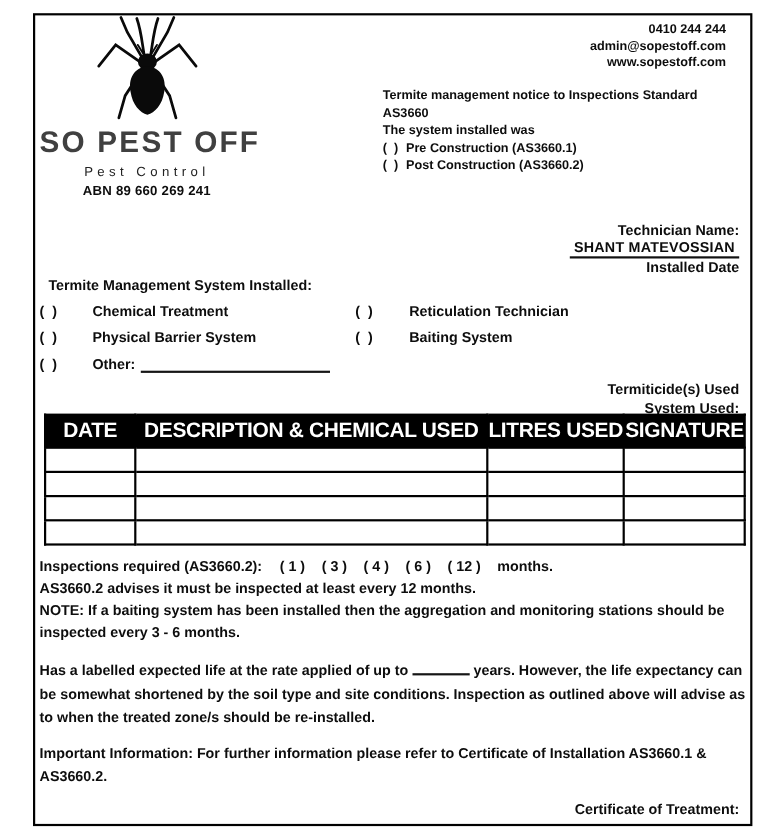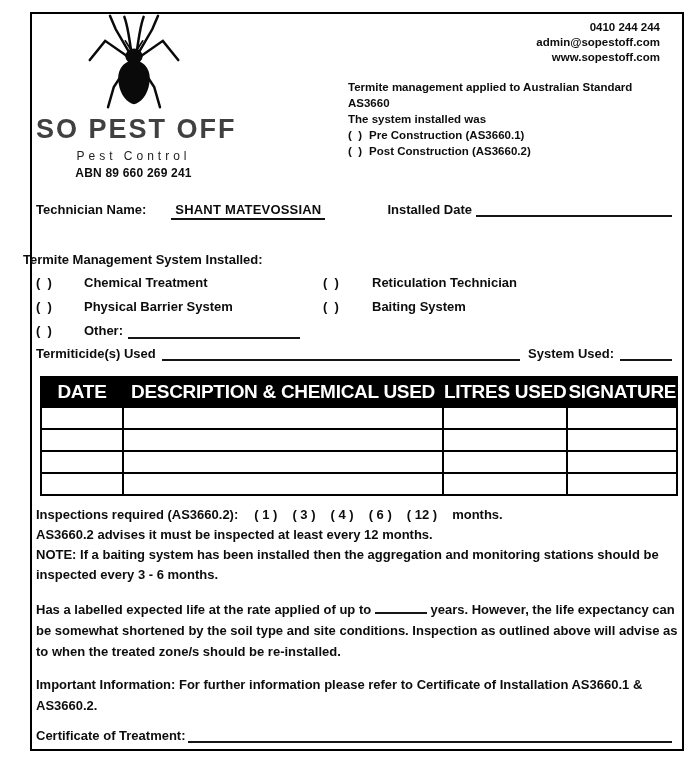--- a/index.html
+++ b/index.html
@@ -19,29 +19,29 @@
   .logo-name { font-size:27px; font-weight:700; letter-spacing:2px; white-space:nowrap; margin-top:2px; color:#404040; }
   .logo-tagline { font-size:12px; font-weight:400; letter-spacing:4px; margin-top:4px; color:#222; }
   .logo-abn { font-size:12px; font-weight:700; margin-top:3px; letter-spacing:.2px; }
   .contact { position:absolute; top:20px; right:40px; text-align:right; font-size:11.5px; font-weight:700; line-height:15px; }
   .notice { position:absolute; left:348px; top:79px; width:320px; font-size:11.5px; font-weight:700; line-height:16px; }
   .notice-opt { display:flex; }
   .notice-opt .mark { margin-right:7px; }
   .mark { white-space:pre; font-weight:700; }
   
   .row { position:absolute; left:36px; width:636px; height:20px; font-size:13px; font-weight:700; white-space:nowrap; }
-  .flexrow { display:flex; align-items:flex-start; }
+  .flexrow { display:flex; align-items:flex-end;flex-direction:column; }
   .blank { display:inline-block; border-bottom:2px solid #161616; height:15px; }
   .tech-row { top:202px; }
   .tech-name { margin-left:25px; border-bottom:2px solid #111; padding:0 4px 1px 4px; letter-spacing:.2px; }
   .idate { margin-left:62px; }
   .tech-row .blank { flex:1; margin-left:4px; }
   .addr-row { top:227px; }
   .addr-row .blank { flex:1; margin-left:6px; margin-right:60px; }
-  .sys-heading { position:absolute; left:23px; top:252px; font-size:13px; font-weight:700; }
+  .sys-heading { position:absolute; left:44px; top:252px; font-size:13px; font-weight:700; }
   .cb-row { height:18px; }
   .cb-row .mark1 { position:absolute; left:0; }
   .cb-row .lbl1 { position:absolute; left:48px; }
   .cb-row .mark2 { position:absolute; left:287px; }
   .cb-row .lbl2 { position:absolute; left:336px; }
   .cb1 { top:275px; } .cb2 { top:299px; } .cb3 { top:323px; }
   .cb3 .blank { position:absolute; left:92px; bottom:2px; width:172px; }
   .term-row { top:346px; }
   .term-row .blank-a { flex:1; margin:0 8px 0 6px; }
   .term-row .blank-b { width:52px; margin-left:6px; }
@@ -91,21 +91,21 @@
     <div class="logo-abn">ABN 89 660 269 241</div>
   </div>
 
   <div class="contact">
     <div>0410 244 244</div>
     <div>admin@sopestoff.com</div>
     <div>www.sopestoff.com</div>
   </div>
 
   <div class="notice">
-    <div>Termite management applied to Australian Standard</div>
+    <div>Termite management notice to Inspections Standard</div>
     <div>AS3660</div>
     <div>The system installed was</div>
     <div class="notice-opt">
       <span class="mark">(  )</span>
       <span>Pre Construction (AS3660.1)</span>
     </div>
     <div class="notice-opt">
       <span class="mark">(  )</span>
       <span>Post Construction (AS3660.2)</span>
     </div>

